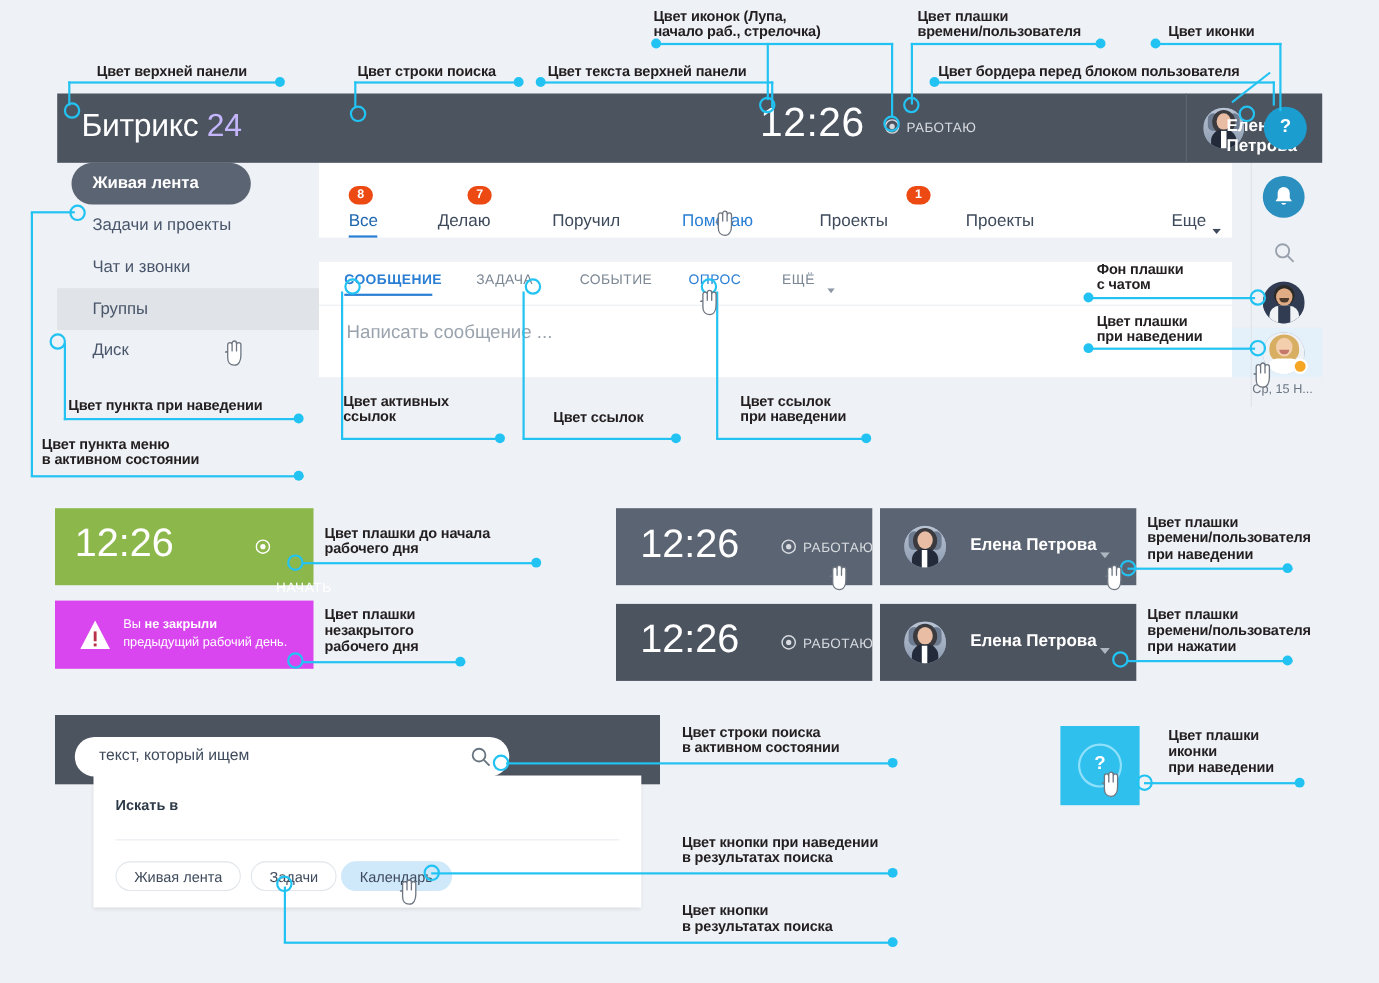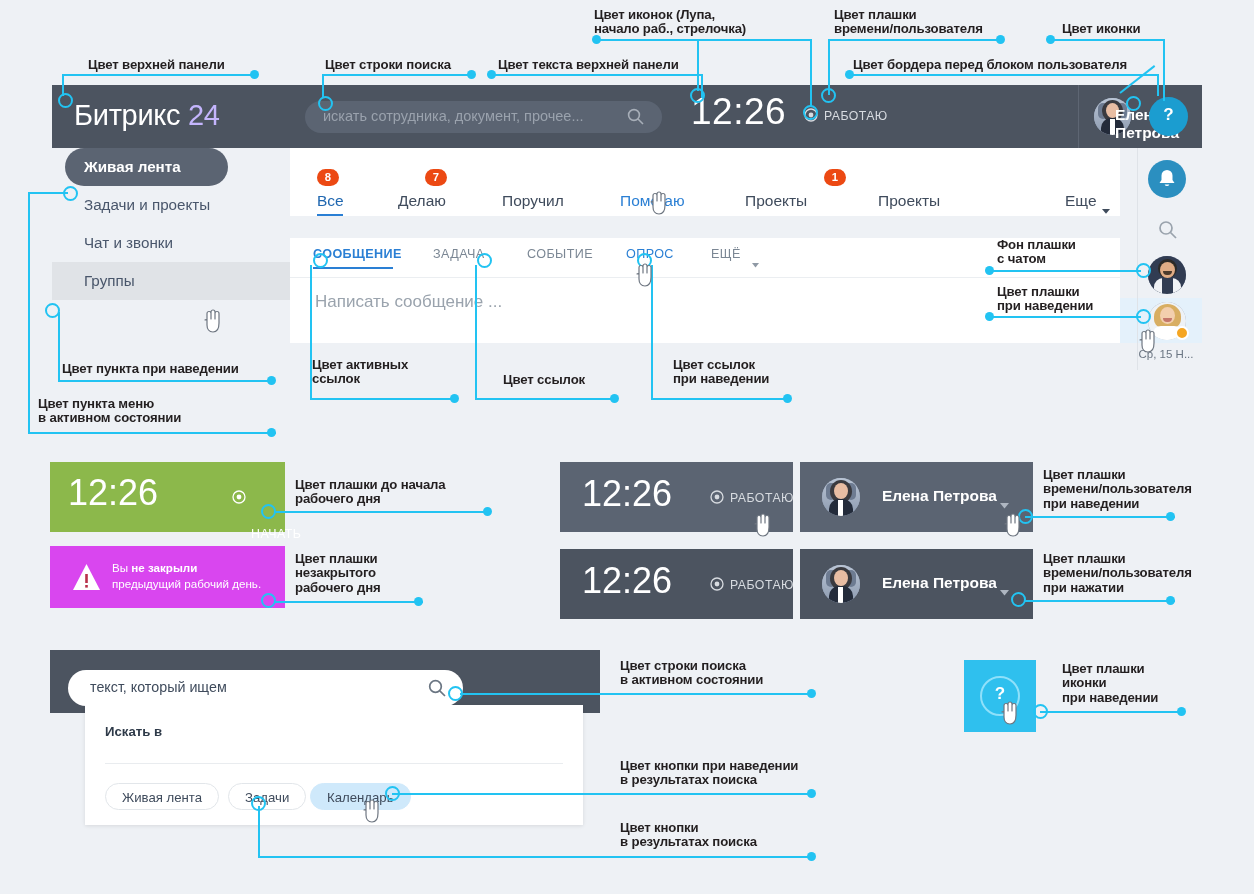--- a/index.html
+++ b/index.html
@@ -238,29 +238,20 @@
   }
 </style>
 </head>
 <body>
 
 <div id="stage">
 
   <div id="topbar">
     <div id="brand"><span>Битрикс</span> <span class="num">24</span></div>
 
-    <div id="topsearch">
-      <div class="ph">искать сотрудника, документ, прочее...</div>
-      <div class="mag">
-        <svg width="17" height="17" viewBox="0 0 17 17">
-            <circle cx="7" cy="7" r="5.4" fill="none" stroke="#a7aeb8" stroke-width="1.6"></circle>
-            <line x1="11" y1="11" x2="16" y2="16" stroke="#a7aeb8" stroke-width="1.6"></line>
-          </svg>
-      </div>
-    </div>
 
     <div id="clock">12:26</div>
     <div id="workicon">
       <svg width="14" height="14" viewBox="0 0 14 14">
           <circle cx="7" cy="7" r="6" fill="none" stroke="#d7dbe0" stroke-width="1.3"></circle>
           <circle cx="7" cy="7" r="2.4" fill="#d7dbe0"></circle>
         </svg>
     </div>
     <div id="worklabel" style="left:772px">РАБОТАЮ</div>
 
@@ -280,20 +271,21 @@
     <div id="helpbtn">
       <span>?</span>
     </div>
   </div>
 
   <div id="leftmenu">
     <div class="mi active"><span>Живая лента</span></div>
     <div class="mi"><span>Задачи и проекты</span></div>
     <div class="mi"><span>Чат и звонки</span></div>
     <div class="mi hover"><span>Группы</span></div>
+    <div class="mi"><span>Диск</span></div>
   </div>
 
   <div class="cursor" style="left:203px;top:308px">
     <svg width="20" height="26" viewBox="0 0 20 26">
         <path d="M4 12 V5.5 a2 2 0 0 1 4 0 V11 V4 a2 2 0 0 1 4 0 V11 V5.5 a2 2 0 0 1 4 0 V15 c0 5-2 9-6 9 -4 0-6-3-6-7 V12 a1.8 1.8 0 0 0-2 0 z" fill="#ffffff" stroke="#6e7681" stroke-width="1.2" stroke-linejoin="round"></path>
       </svg>
   </div>
 
   <div id="content">
     <div id="navtabs">

